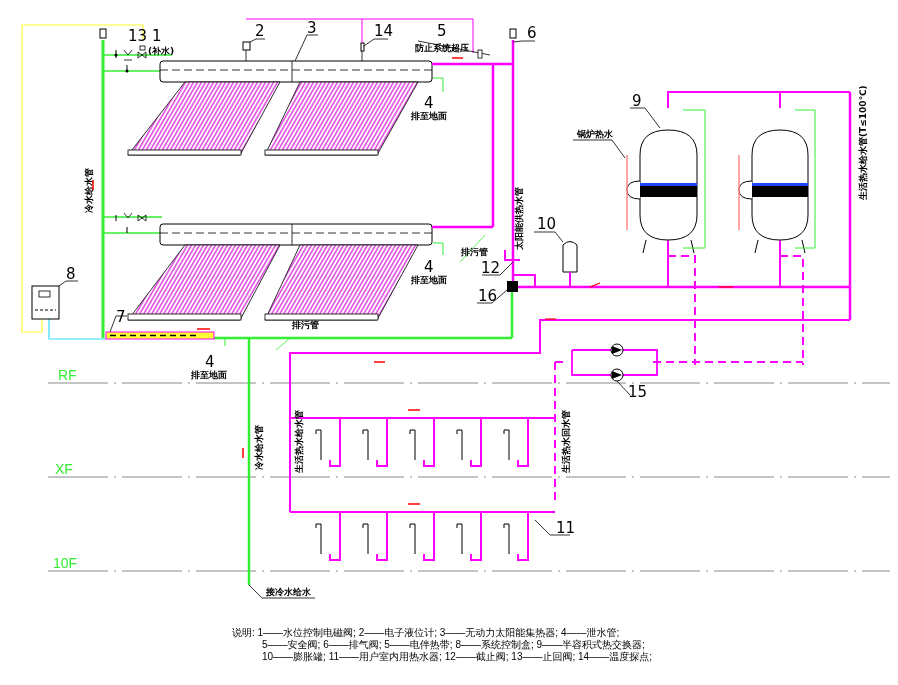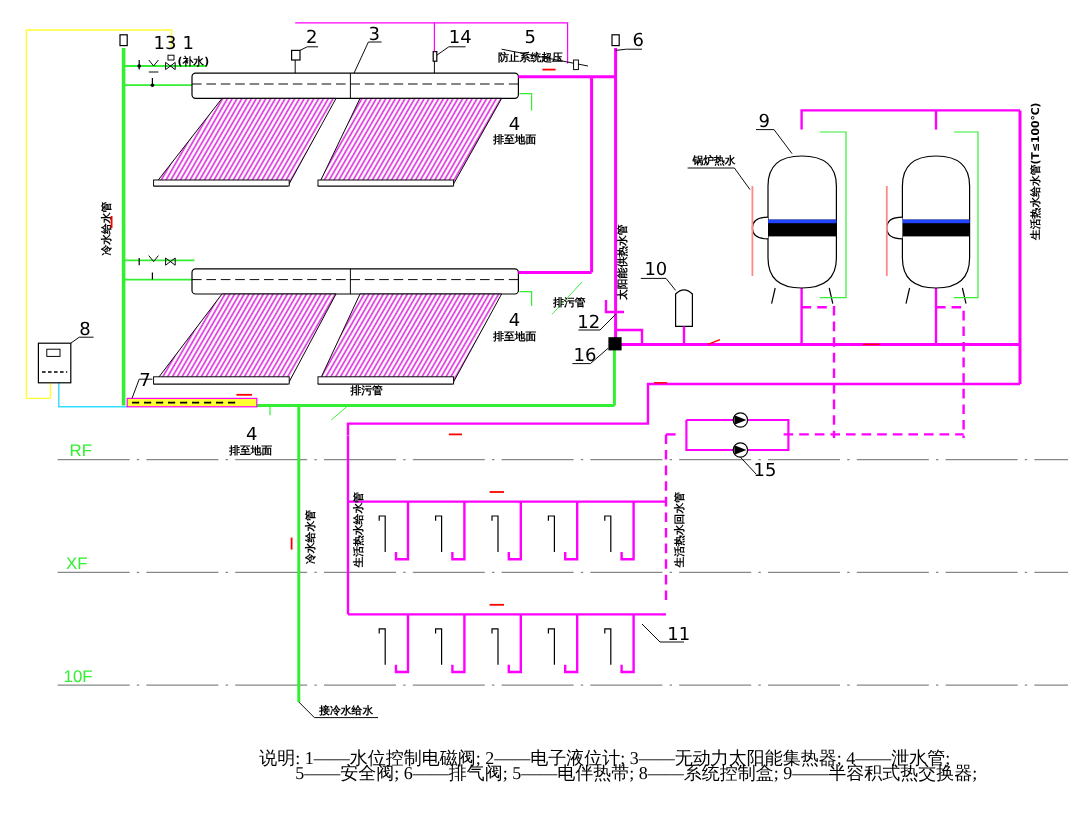--- a/index.html
+++ b/index.html
@@ -1,21 +1,21 @@
 <!DOCTYPE html>
 <html><head>
 <meta charset="utf-8">
 <style>
   html, body { margin:0; padding:0; background:#ffffff; }
   body { width:898px; height:685px; position:relative; overflow:hidden; font-family:"DejaVu Sans", sans-serif; }
   #diagram { position:absolute; left:0; top:0; }
   .num { font-family:"DejaVu Sans", sans-serif; font-size:15px; fill:#000; }
   .cn { font-family:"DejaVu Sans", sans-serif; font-size:9px; fill:#000; font-weight:bold; }
   .floor { font-family:"Liberation Sans", sans-serif; font-size:14px; fill:#33ee33; }
-  #legend { position:absolute; left:216px; top:627px; width:660px; font-size:15px; line-height:12px; color:#000; font-family:Liberation Serif, serif; }
+  #legend { position:absolute; left:232px; top:627px; width:660px; font-size:10px; line-height:12px; color:#000; font-family:Liberation Sans, sans-serif; }
   #legend .row { white-space:nowrap; }
   #legend .indent { padding-left:30px; }
 </style>
 </head>
 <body>
 
 <svg id="diagram" width="898" height="685" viewBox="0 0 898 685" xmlns="http://www.w3.org/2000/svg">
   <defs>
     <pattern id="tubes" patternUnits="userSpaceOnUse" width="4" height="8" patternTransform="skewX(-30)">
       <rect width="4" height="8" fill="#ffffff"></rect>
@@ -277,13 +277,20 @@
     <span>3——无动力太阳能集热器;</span>
     <span>4——泄水管;</span>
   </div>
   <div class="row indent">
     <span>5——安全阀;</span>
     <span>6——排气阀;</span>
     <span>5——电伴热带;</span>
     <span>8——系统控制盒;</span>
     <span>9——半容积式热交换器;</span>
   </div>
+  <div class="row indent">
+    <span>10——膨胀罐;</span>
+    <span>11——用户室内用热水器;</span>
+    <span>12——截止阀;</span>
+    <span>13——止回阀;</span>
+    <span>14——温度探点;</span>
+  </div>
 </div>
 
 </body></html>

